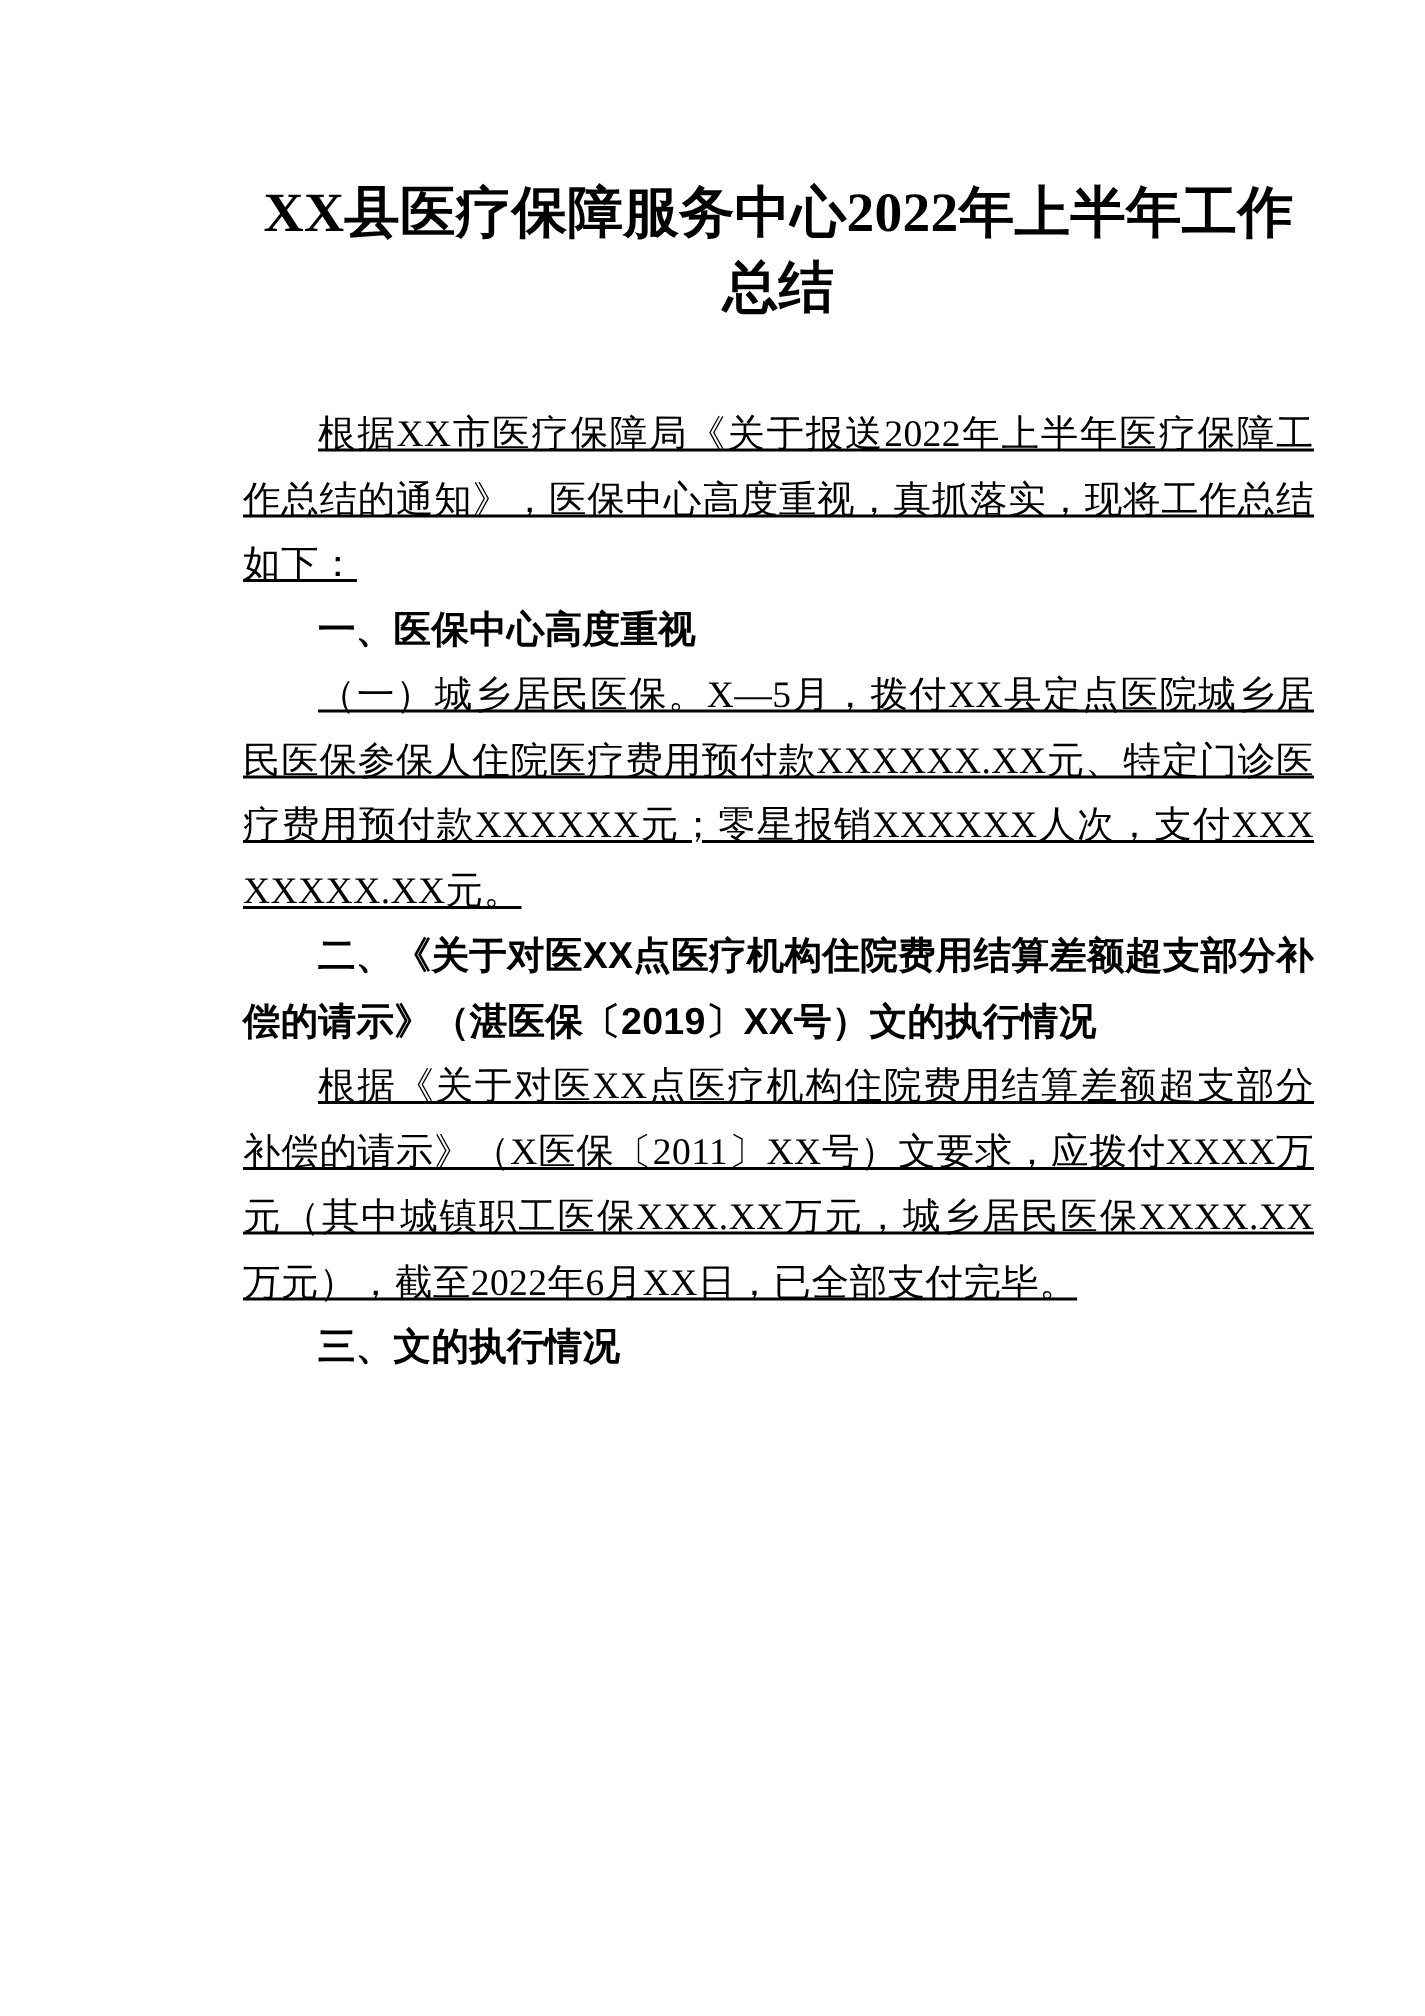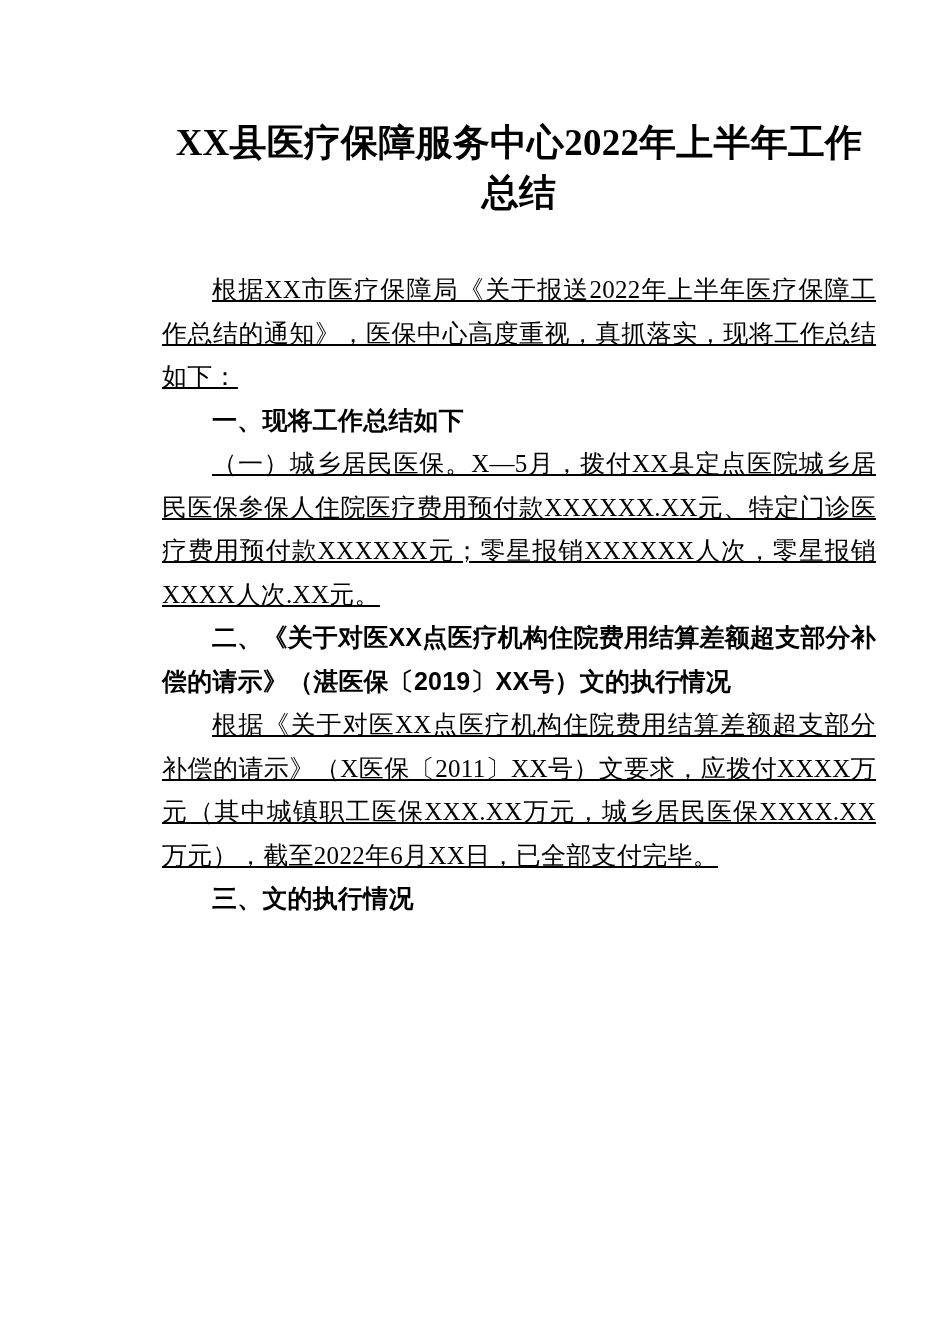--- a/index.html
+++ b/index.html
@@ -83,21 +83,21 @@
 
 <div class="page">
   <div class="doc-body">
 
     <h1 class="doc-title">XX县医疗保障服务中心2022年上半年工作总结</h1>
 
     <div class="title-gap"></div>
 
     <div id="blocks-container">
         <p class="para">根据XX市医疗保障局《关于报送2022年上半年医疗保障工作总结的通知》，医保中心高度重视，真抓落实，现将工作总结如下：</p>
-        <p class="heading">一、现将工作总结如下</p>
-        <p class="para">（一）城乡居民医保。X—5月，拨付XX县定点医院城乡居民医保参保人住院医疗费用预付款XXXXXX.XX元、特定门诊医疗费用预付款XXXXXX元；零星报销XXXXXX人次，零星报销XXXX人次.XX元。</p>
+        <p class="heading">一、医保中心高度重视</p>
+        <p class="para">（一）城乡居民医保。X—5月，拨付XX县定点医院城乡居民医保参保人住院医疗费用预付款XXXXXX.XX元、特定门诊医疗费用预付款XXXXXX元；零星报销XXXXXX人次，支付XXXXXXXX.XX元。</p>
         <p class="heading">二、《关于对医XX点医疗机构住院费用结算差额超支部分补偿的请示》（湛医保〔2019〕XX号）文的执行情况</p>
         <p class="para">根据《关于对医XX点医疗机构住院费用结算差额超支部分补偿的请示》（X医保〔2011〕XX号）文要求，应拨付XXXX万元（其中城镇职工医保XXX.XX万元，城乡居民医保XXXX.XX万元），截至2022年6月XX日，已全部支付完毕。</p>
         <p class="heading">三、文的执行情况</p>
       </div>
 
   </div>
 </div>
 
 </body></html>

